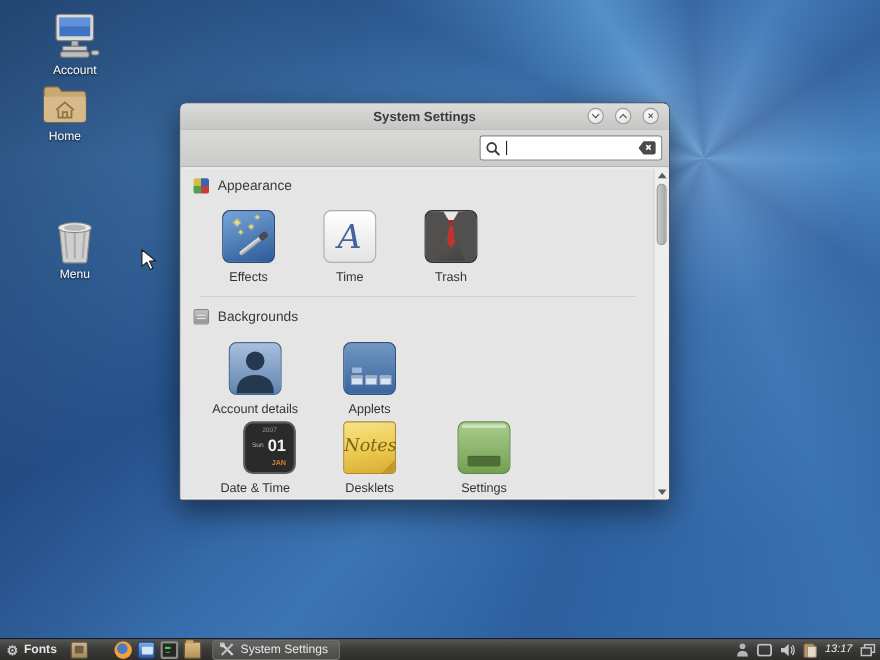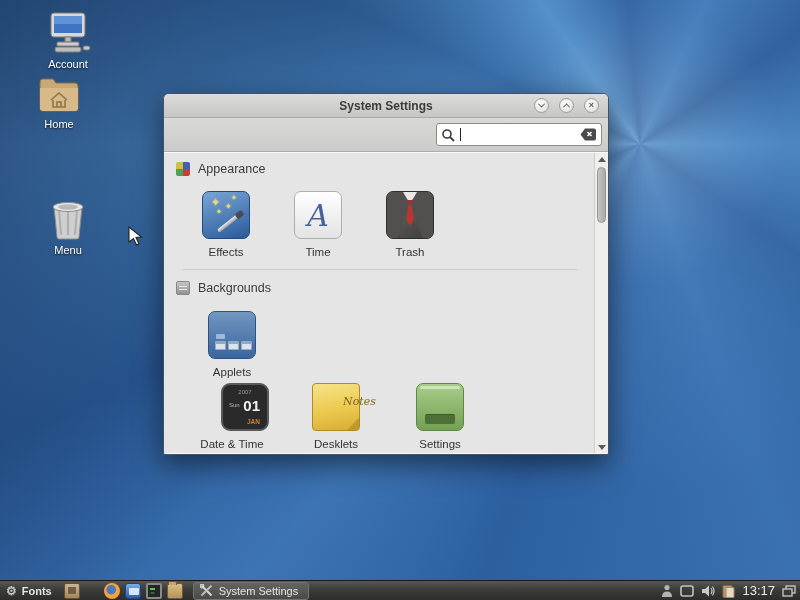--- a/index.html
+++ b/index.html
@@ -109,21 +109,21 @@
   .ic-applets .tab { position:absolute; left:7px; top:22px; width:9px; height:5px; background:#9db8d8; border-radius:1px; }
 
   .ic-datetime { background:#2a2a2a; border:2.5px solid #5a5a58; border-radius:9px;margin-left:26px; }
   .ic-datetime .cy { position:absolute; top:4px; width:100%; text-align:center; font-size:6px; color:#9a9a9a; }
   .ic-datetime .cd { position:absolute; top:12px; right:7px; font-size:15px; font-weight:bold; color:#f2f2f2; }
   .ic-datetime .cw { position:absolute; top:17px; left:6px; font-size:6px; color:#b8b8b8; }
   .ic-datetime .cm { position:absolute; bottom:4px; right:7px; font-size:6.5px; font-weight:bold; color:#d08030; }
 
   .ic-desklets { background:linear-gradient(170deg,#f6e388 0%,#ecc94f 55%,#d8ac32 100%); border:1px solid #b38a22; border-radius:4px; }
   .ic-desklets .note { position:absolute; top:11px; width:100%; text-align:center;
-    font-family:"DejaVu Serif", serif; font-style:italic; font-size:11px; color:#7a6618;padding-left:30px; }
+    font-family:"DejaVu Serif", serif; font-style:italic; font-size:16px; color:#7a6618; }
   .ic-desklets:after { content:""; position:absolute; right:0; bottom:0;
     border-style:solid; border-width:0 0 12px 12px; border-color:transparent transparent #c09a28 transparent; border-radius:0 0 4px 0; }
 
   .ic-desktop { background:linear-gradient(#a9cd8b,#73a052); border:1px solid #5c8840; }
   .ic-desktop:before { content:""; position:absolute; left:3px; right:3px; top:2px; height:3px; background:rgba(255,255,255,.45); border-radius:2px; }
   .ic-desktop .bar { position:absolute; left:8px; right:8px; bottom:6px; height:10px; background:#4e6f37; border-radius:2px; border-top:1px solid #3d5a2a; }
 
   
   .scrollbar { position:absolute; right:0; top:0; bottom:0; width:14px; background:#eeeeec; border-left:1px solid #cfcfcd; }
   .sb-up, .sb-down { position:absolute; left:0; width:100%; height:12px; display:flex; align-items:center; justify-content:center; }
@@ -149,21 +149,21 @@
   .li-software:before { content:""; position:absolute; left:3px; top:4px; width:10px; height:7px; background:#e8f0fa; border-radius:1px; opacity:.9; }
   .li-terminal { background:#262626; border:2px solid #8a8a88; border-radius:2px; }
   .li-terminal:before { content:""; position:absolute; left:2px; top:3px; width:5px; height:2px; background:#4ad04a; box-shadow:0 4px 0 -0.5px #3ab03a; }
   .li-files { background:linear-gradient(#dcbd85,#b6915a); border:1px solid #6e5a38; border-radius:2px; }
   .li-files:before { content:""; position:absolute; left:0; top:-3px; width:7px; height:3px; background:#c8a468; border:1px solid #6e5a38; border-bottom:none; border-radius:2px 2px 0 0; }
 
   .task-btn { margin-left:10px; height:18px; display:flex; align-items:center; gap:6px; padding:0 10px 0 6px;
     background:linear-gradient(#646462,#4a4a48); border:1px solid #747472; border-radius:3px; color:#e6e6e6; }
 
   .tray { margin-left:auto; display:flex; align-items:center; gap:7px; padding-right:4px; }
-  .clock { color:#ececec; font-size:13px; }
+  .clock { color:#ececec; font-size:10px;font-style:italic; }
 
   svg { display:block; }
 </style>
 </head>
 <body>
 
 <div id="desktop">
 
   <div class="desk-icon" style="left:26px; top:12px;">
     <svg width="46" height="42" viewBox="0 0 46 42">
@@ -272,20 +272,29 @@
 
       <div class="separator" style="top:116px;"></div>
 
       <div class="sec-head" style="top:128px;">
         <span class="sec-ic preferences"></span>
         <span>Backgrounds</span>
       </div>
 
       <div class="row prefs" style="top:158px;">
         <div class="cell">
+          <div class="icon48 ic-account">
+            <svg width="46" height="46" viewBox="0 0 46 46">
+              <circle cx="23" cy="16" r="8.5" fill="#24394f"></circle>
+              <path d="M6 46 Q6 29 23 29 Q40 29 40 46 Z" fill="#24394f"></path>
+            </svg>
+          </div>
+          <div class="cell-label">Account details</div>
+        </div>
+        <div class="cell">
           <div class="icon48 ic-applets">
             <div class="tab"></div>
             <div class="w w1"></div>
               <div class="w w2"></div>
               <div class="w w3"></div>
           </div>
           <div class="cell-label">Applets</div>
         </div>
       </div>
 

